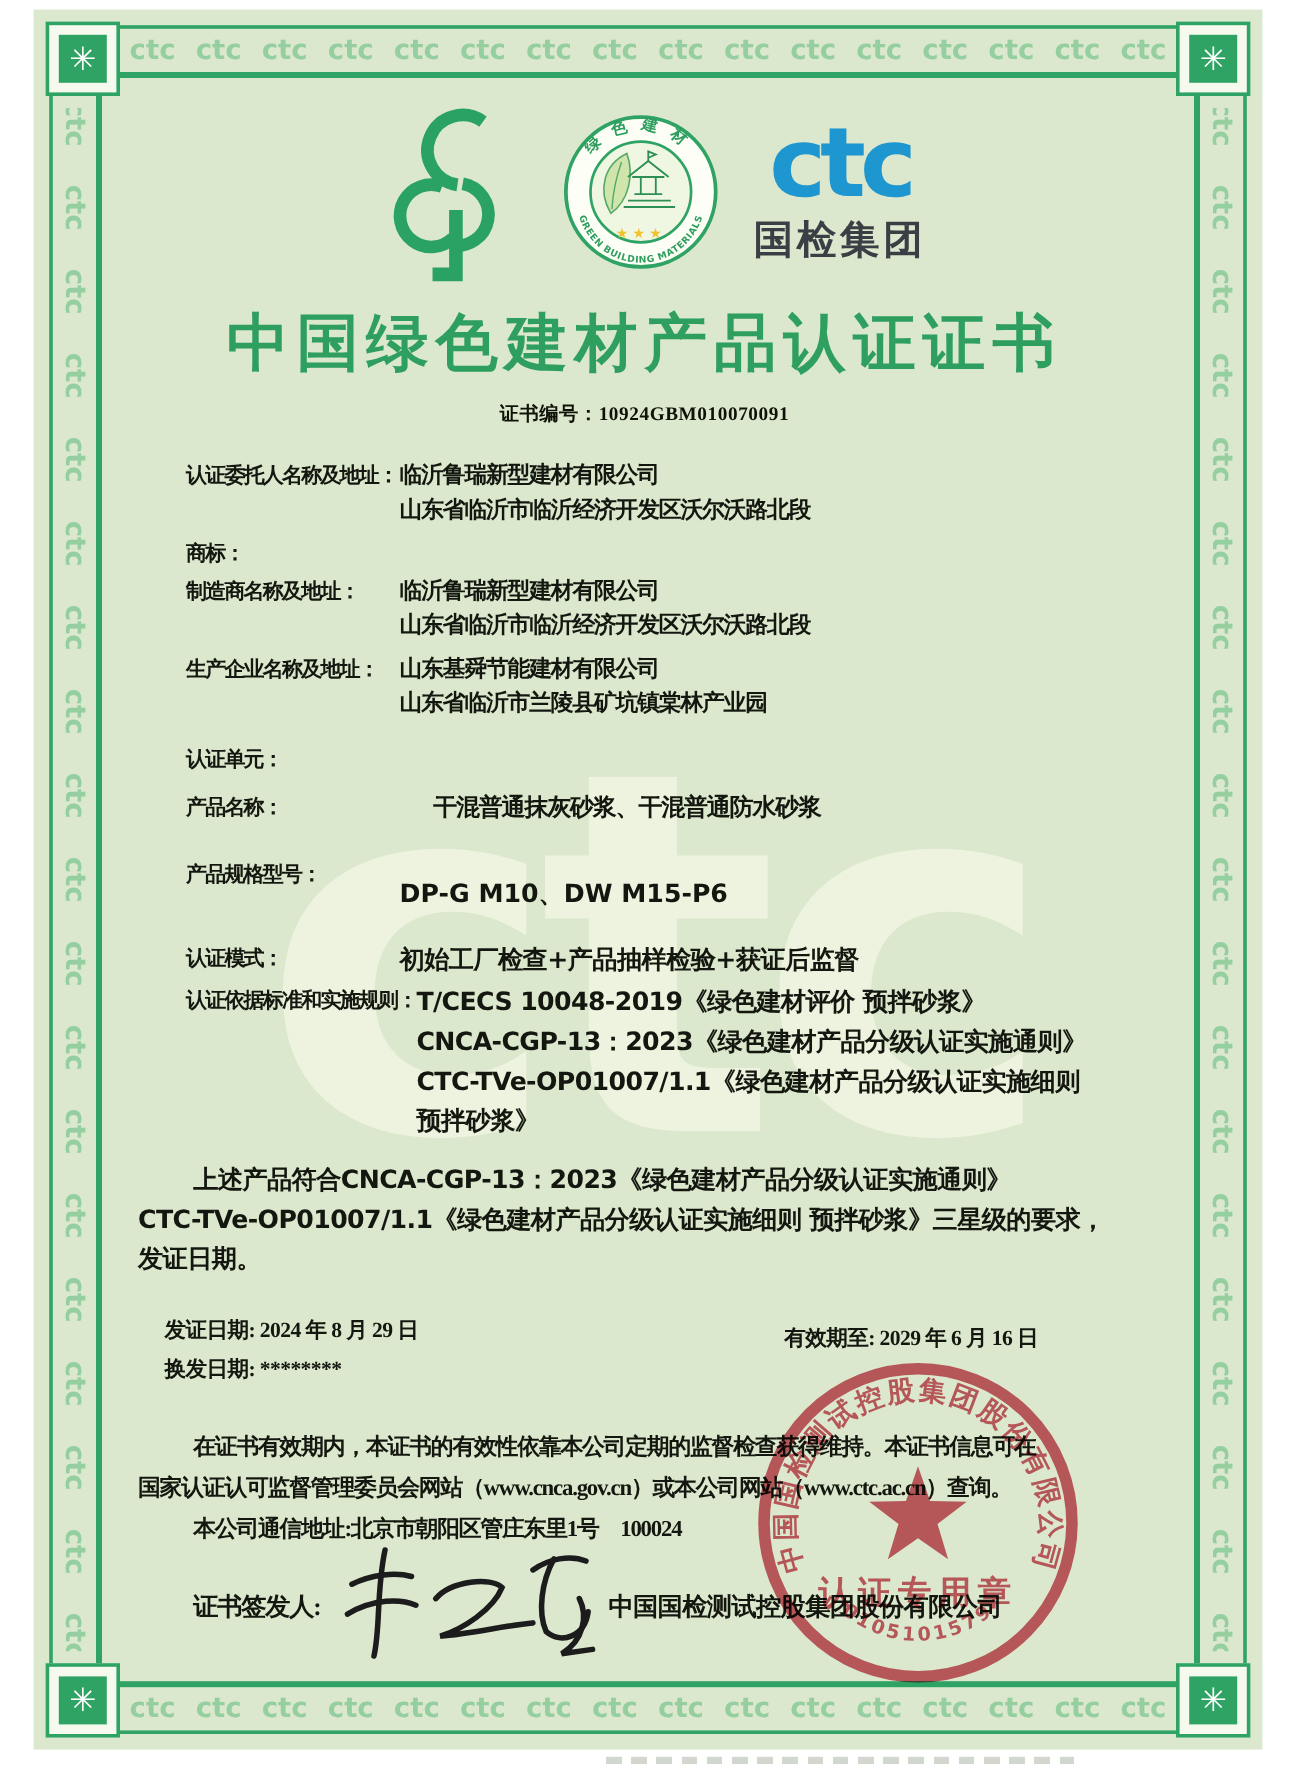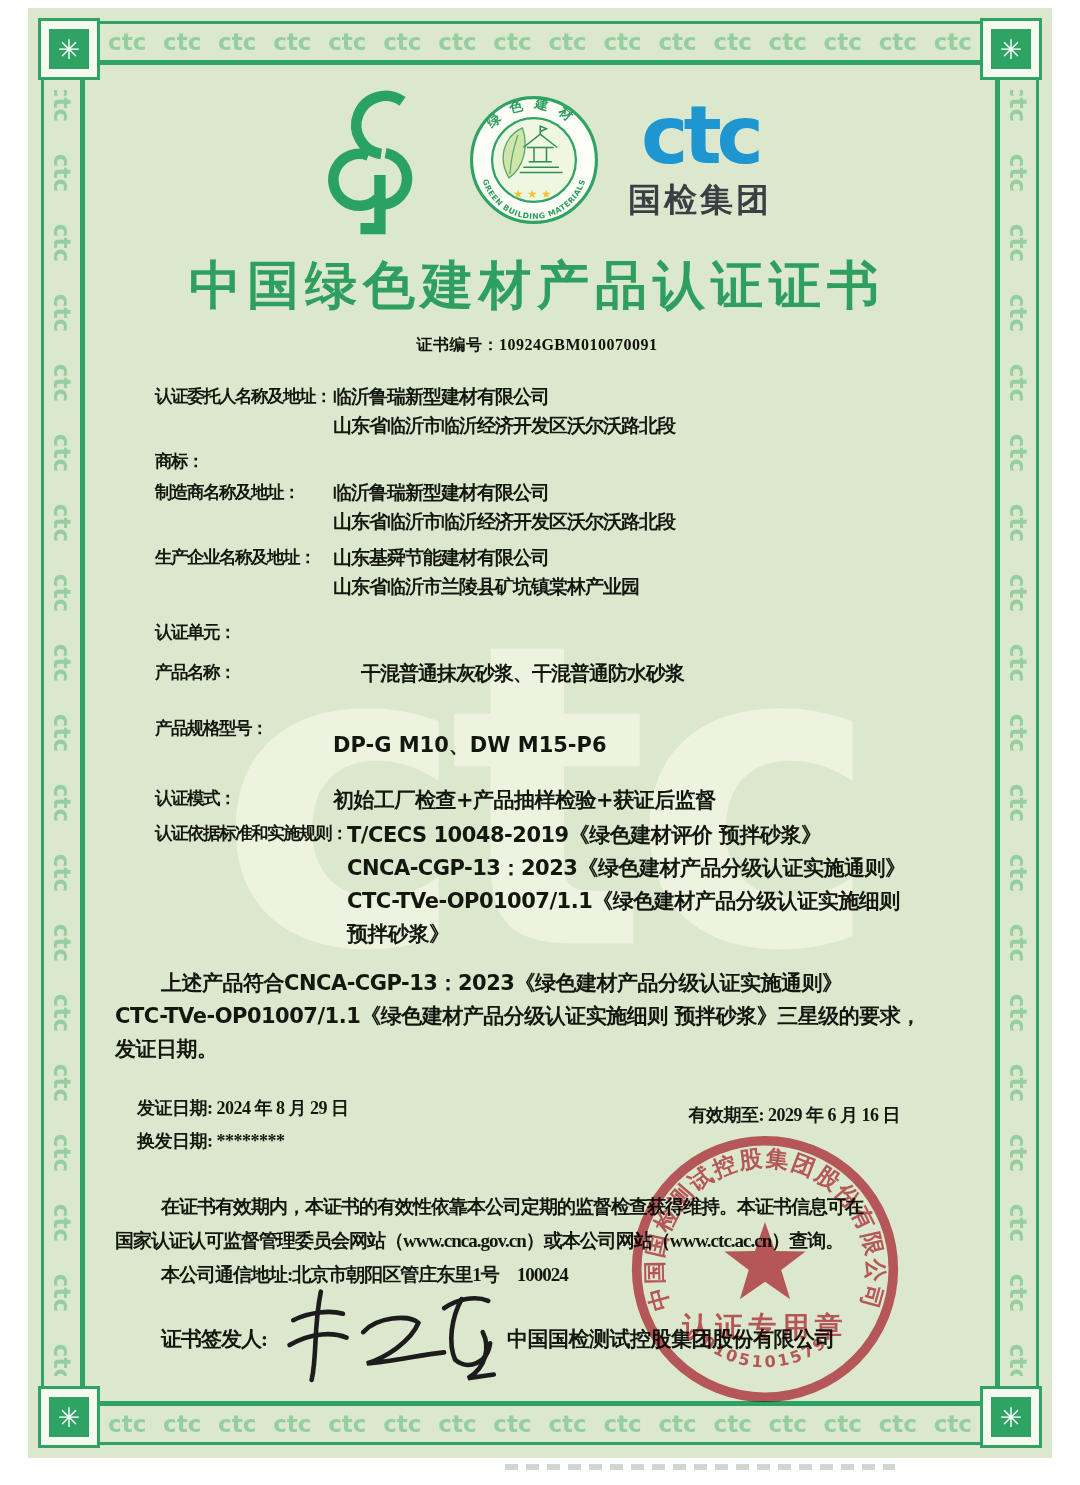--- a/index.html
+++ b/index.html
@@ -57,21 +57,21 @@
   .frow.mid .vline{font-size:20px;line-height:30px;}
   .frow.latin .vline{font-family:"DejaVu Sans",sans-serif;font-size:21px;letter-spacing:0;margin-top:17px;}
   .frow.std .vline{font-family:"DejaVu Sans",sans-serif;font-size:21px;line-height:33px;letter-spacing:-.5px;}
 
   .statement{margin-top:16px;font-weight:bold;color:#14170f;}
   .statement div{font-size:21px;line-height:33px;letter-spacing:-.5px;font-family:"DejaVu Sans",sans-serif;}
   .statement .s1{text-indent:46px;}
 
   .dates{margin-top:26px;margin-left:22px;display:flex;font-weight:bold;color:#14170f;}
   .dates .dl div{font-size:18px;line-height:33px;letter-spacing:-.5px;}
-  .dates .dr{margin-left:auto;margin-right:59px;padding-top:11px;font-size:18px;letter-spacing:-.5px;}
+  .dates .dr{margin-left:auto;margin-right:94px;padding-top:11px;font-size:18px;letter-spacing:-.5px;}
 
   .notice{margin-top:32px;font-weight:bold;color:#14170f;}
   .notice div{font-size:19px;line-height:34px;letter-spacing:-1px;}
   .notice .n1,.notice .n3{text-indent:46px;}
 
   .signer{margin-top:10px;margin-left:46px;display:flex;align-items:center;font-weight:bold;color:#14170f;}
   .signer .slabel{font-size:21px;letter-spacing:-1px;flex-shrink:0;}
   .signer svg{flex-shrink:0;margin:-28px 4px -18px 6px;}
   .signer .scompany{font-size:21px;letter-spacing:-.5px;white-space:nowrap;}
 

